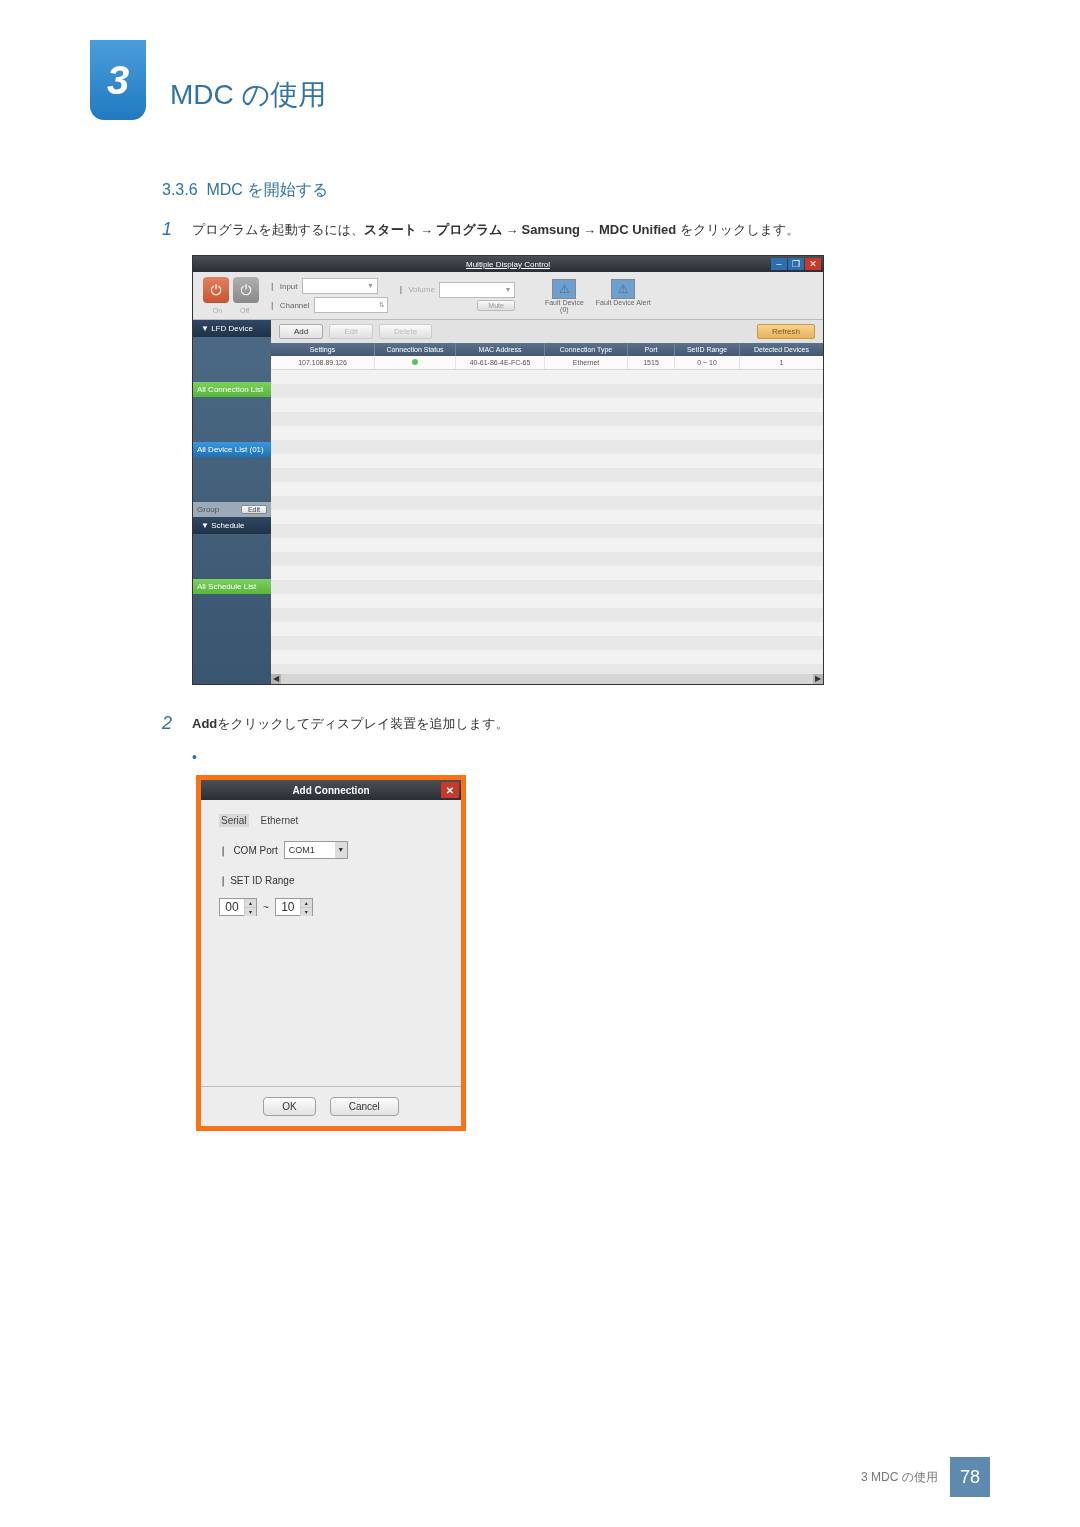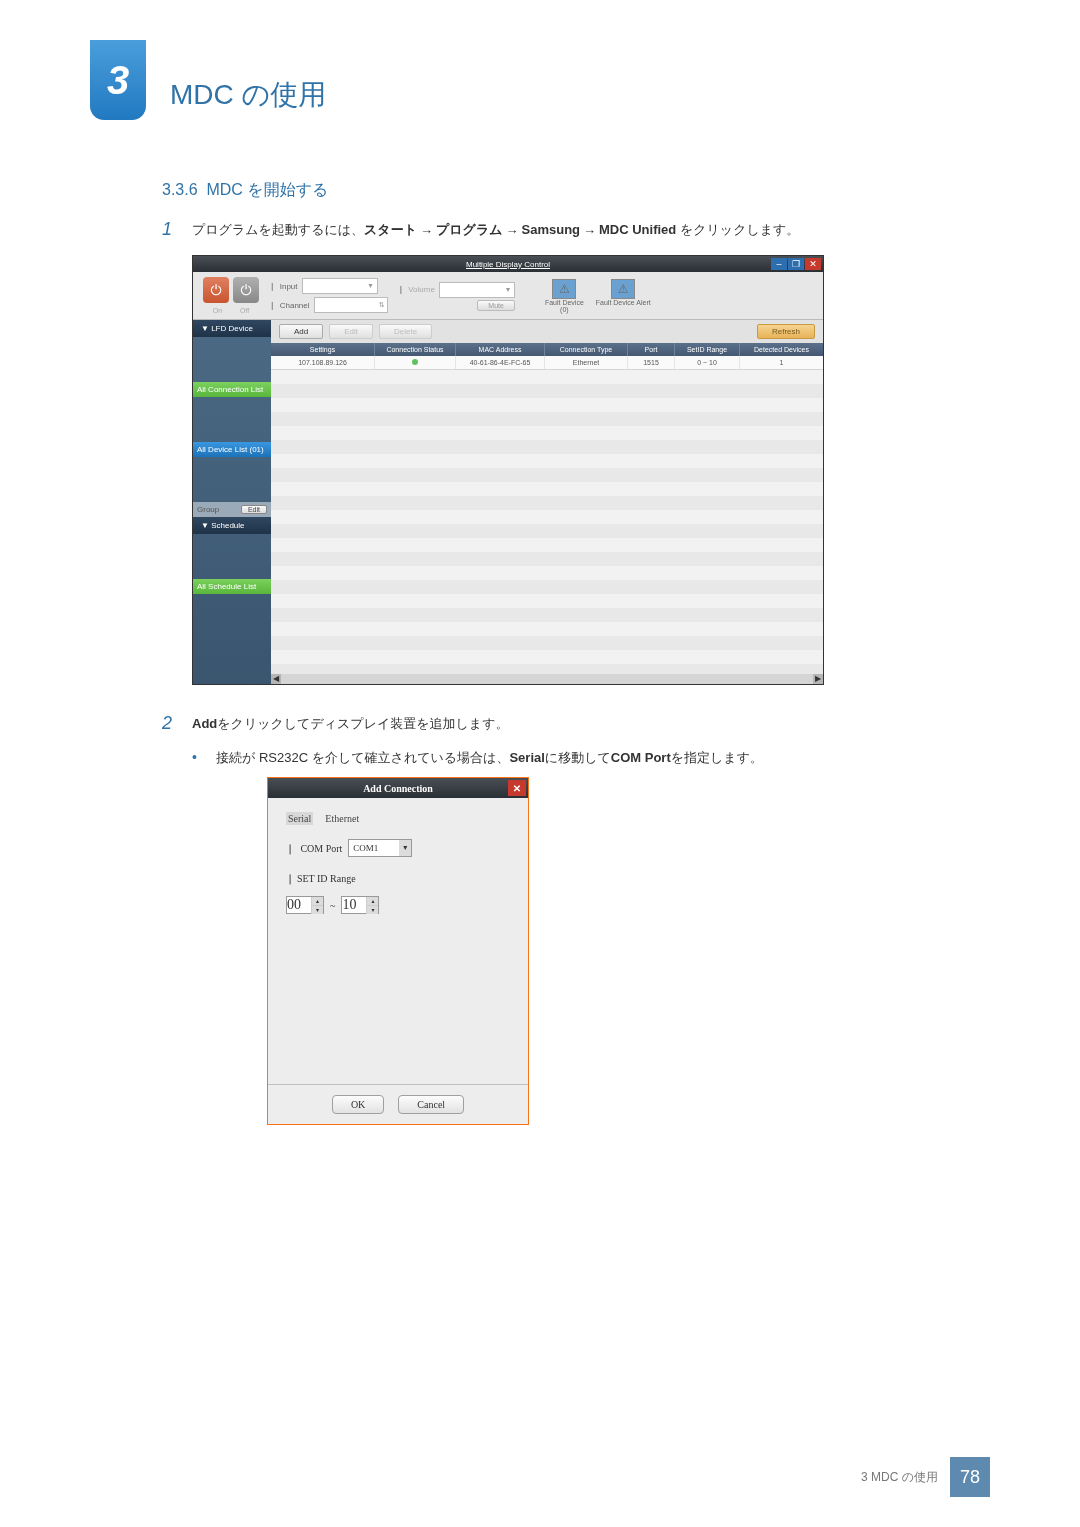--- a/index.html
+++ b/index.html
@@ -308,26 +308,25 @@
   flex: 1;
   background: repeating-linear-gradient(to bottom, #f2f2f2 0, #f2f2f2 14px, #e8e8e8 14px, #e8e8e8 28px);
   min-height: 120px;
 }
 .mdc-sched .rows-bg { min-height: 80px; }
 .scroll-dummy { height: 10px; background: #d5d5d5; display: flex; justify-content: space-between; }
 .scroll-arrow { width: 10px; background: #b5b5b5; text-align: center; font-size: 8px; }
 
 
 .dlg {
-  margin: 10px 0 40px 105px;
+  margin: 10px 0 40px 34px;
   width: 260px;
   background: #ededed;
-  border: 1px solid #f97316;
+  border: 5px solid #f97316;
   font-size: 10px;
-  font-family: Liberation Serif, serif;
 }
 .dlg-title {
   background: linear-gradient(#4a4f55, #2a2f35);
   color: #fff;
   height: 20px;
   display: flex;
   align-items: center;
   justify-content: center;
   position: relative;
   font-weight: bold;
@@ -362,21 +361,21 @@
   justify-content: space-between;
 }
 .dlg-caret { background: #dcdcdc; width: 12px; text-align: center; font-size: 8px; }
 .dlg-range { display: flex; align-items: center; gap: 6px; margin-top: 6px; }
 .spin {
   display: flex;
   border: 1px solid #999;
   background: #fff;
   height: 16px;
 }
-.spin-val { width: 24px; line-height: 16px; font-size: 14px; }
+.spin-val { width: 24px; text-align: center; line-height: 16px; font-size: 12px; }
 .spin-ctrl { width: 12px; display: flex; flex-direction: column; }
 .spin-ctrl span { flex: 1; background: #dcdcdc; font-size: 6px; text-align: center; line-height: 8px; border-left: 1px solid #ccc; }
 .spin-ctrl span:first-child { border-bottom: 1px solid #ccc; }
 .dlg-gap { height: 150px; }
 .dlg-sep { border-top: 1px solid #c0c0c0; margin: 4px -18px 10px -18px; }
 .dlg-buttons { display: flex; justify-content: center; gap: 14px; }
 .dlg-btn {
   background: linear-gradient(#fcfcfc, #e2e2e2);
   border: 1px solid #a0a0a0;
   padding: 3px 18px;
@@ -538,23 +537,20 @@
     </div>
 
     <div class="step">
       <div class="step-num">2</div>
       <div class="step-text">
         <span class="b">Add</span><span>をクリックしてディスプレイ装置を追加します。</span>
       </div>
     </div>
     <div class="bullet">
       <div class="bullet-dot">•</div>
-      <div class="bullet-text">
-        <span>接続が RS232C を介して確立されている場合は、</span><span class="b">Serial</span><span>に移動して</span><span class="b">COM Port</span><span>を指定します。</span>
-      </div>
     </div>
 
     <div class="dlg">
       <div class="dlg-title">
         <span>Add Connection</span>
         <div class="dlg-x">✕</div>
       </div>
       <div class="dlg-body">
         <div class="dlg-tabs">
           <div class="dlg-tab sel">Serial</div>

